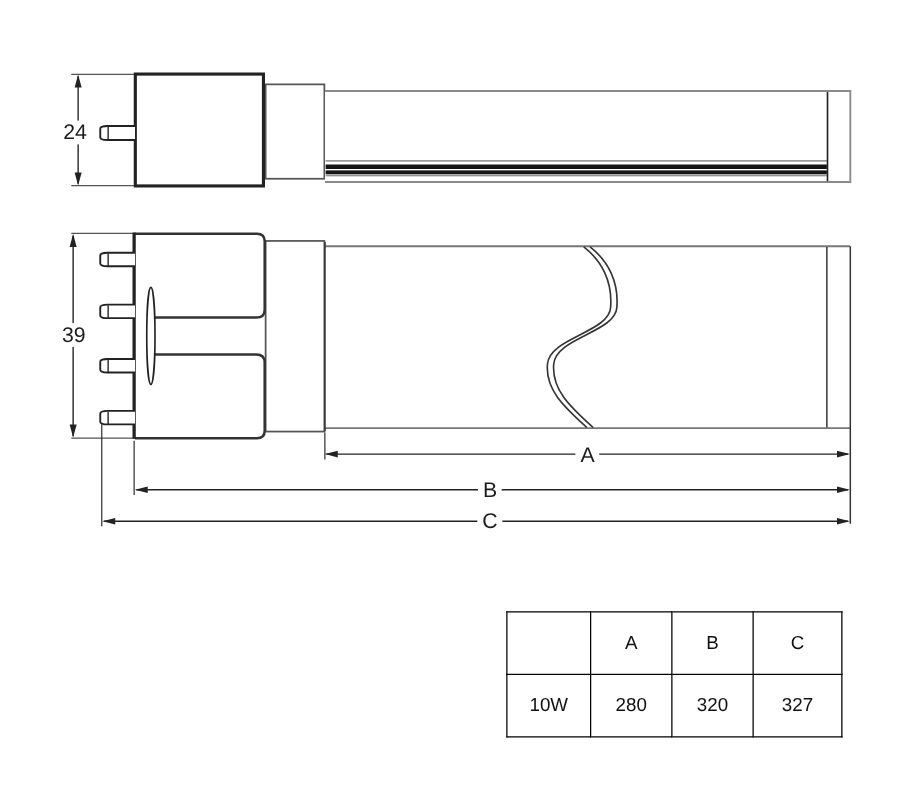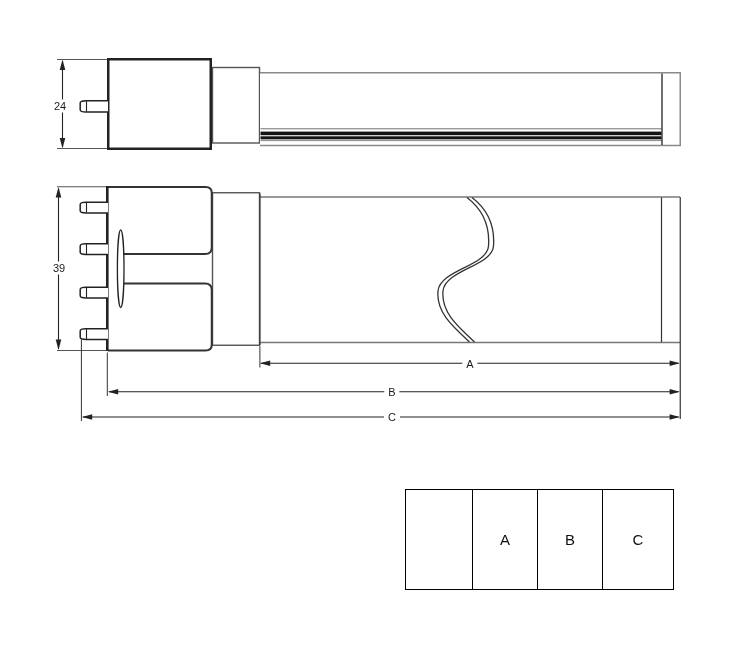--- a/index.html
+++ b/index.html
@@ -3,21 +3,21 @@
 <meta charset="utf-8">
 <style>
   html,body{margin:0;padding:0;background:#ffffff;}
   #stage{
     position:relative;width:731px;height:648px;background:#ffffff;overflow:hidden;
     font-family:"Liberation Sans", sans-serif;
   }
   #linework{position:absolute;left:0;top:0;}
   .dim-label{
     position:absolute;transform:translate(-50%,-50%);
-    background:#ffffff;color:#1c1c1c;font-size:11px;line-height:1;
+    background:#ffffff;color:#1c1c1c;font-size:17px;line-height:1;
     padding:1px 4px;white-space:nowrap;
   }
   table.spec{
     position:absolute;left:405px;top:489px;width:268px;height:101px;
     border-collapse:collapse;table-layout:fixed;background:#ffffff;
   }
   table.spec td,table.spec th{
     border:1px solid #000000;font-size:15px;font-weight:normal;
     color:#111111;text-align:center;vertical-align:middle;padding:0;
   }
@@ -128,16 +128,22 @@
         <col class="c2">
         <col class="c3">
       </colgroup>
     <tbody>
         <tr>
       <th></th>
       <th>A</th>
       <th>B</th>
       <th>C</th>
     </tr>
+    <tr>
+      <td>10W</td>
+      <td>280</td>
+      <td>320</td>
+      <td>327</td>
+    </tr>
   </tbody>
     </table>
 
 </div>
 
 </body></html>

